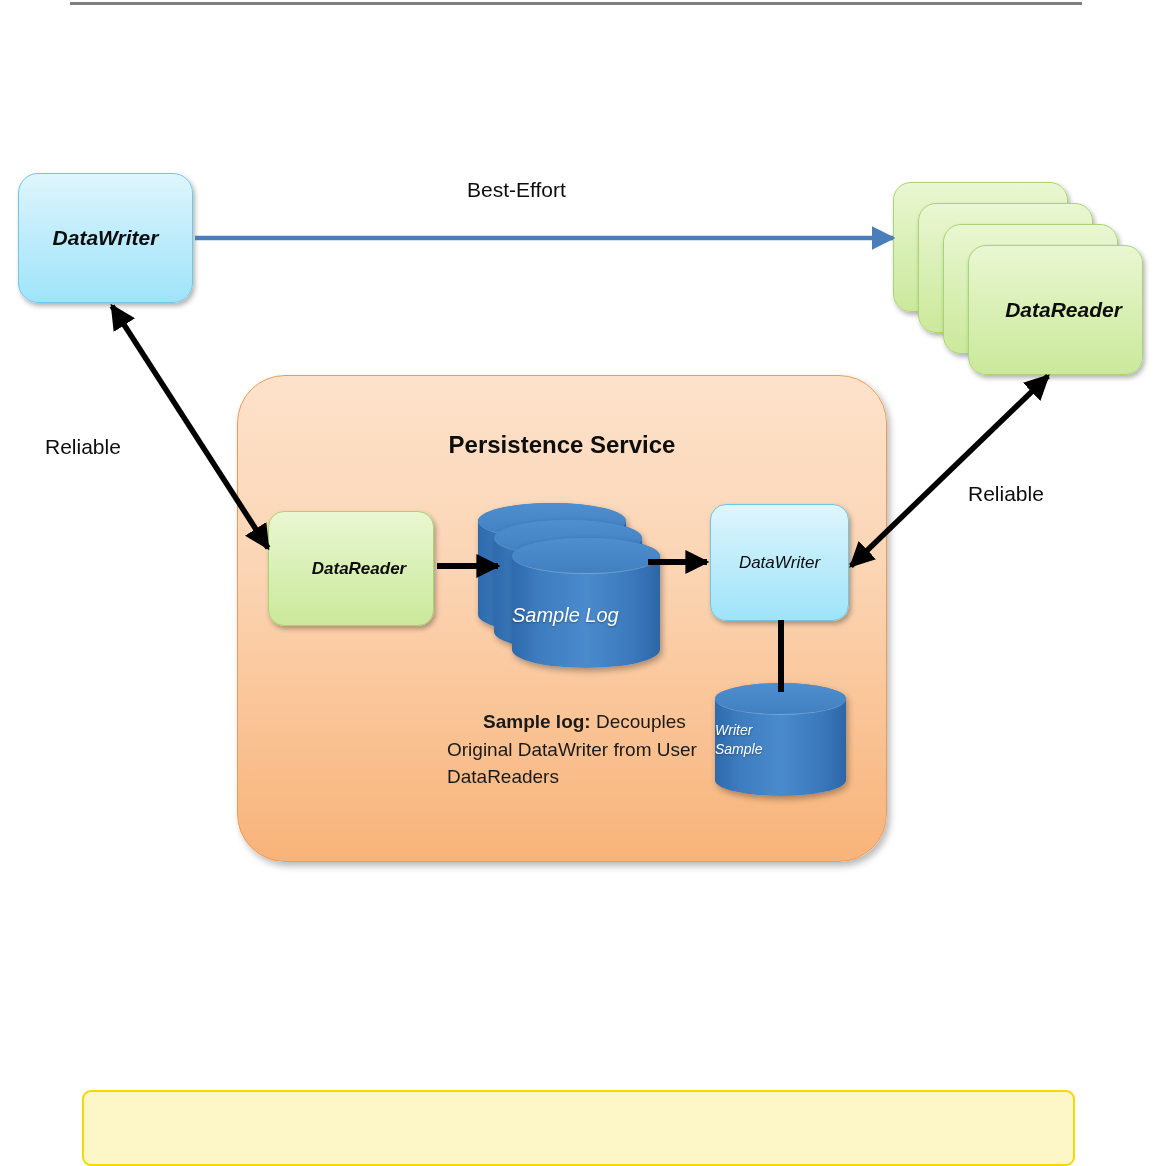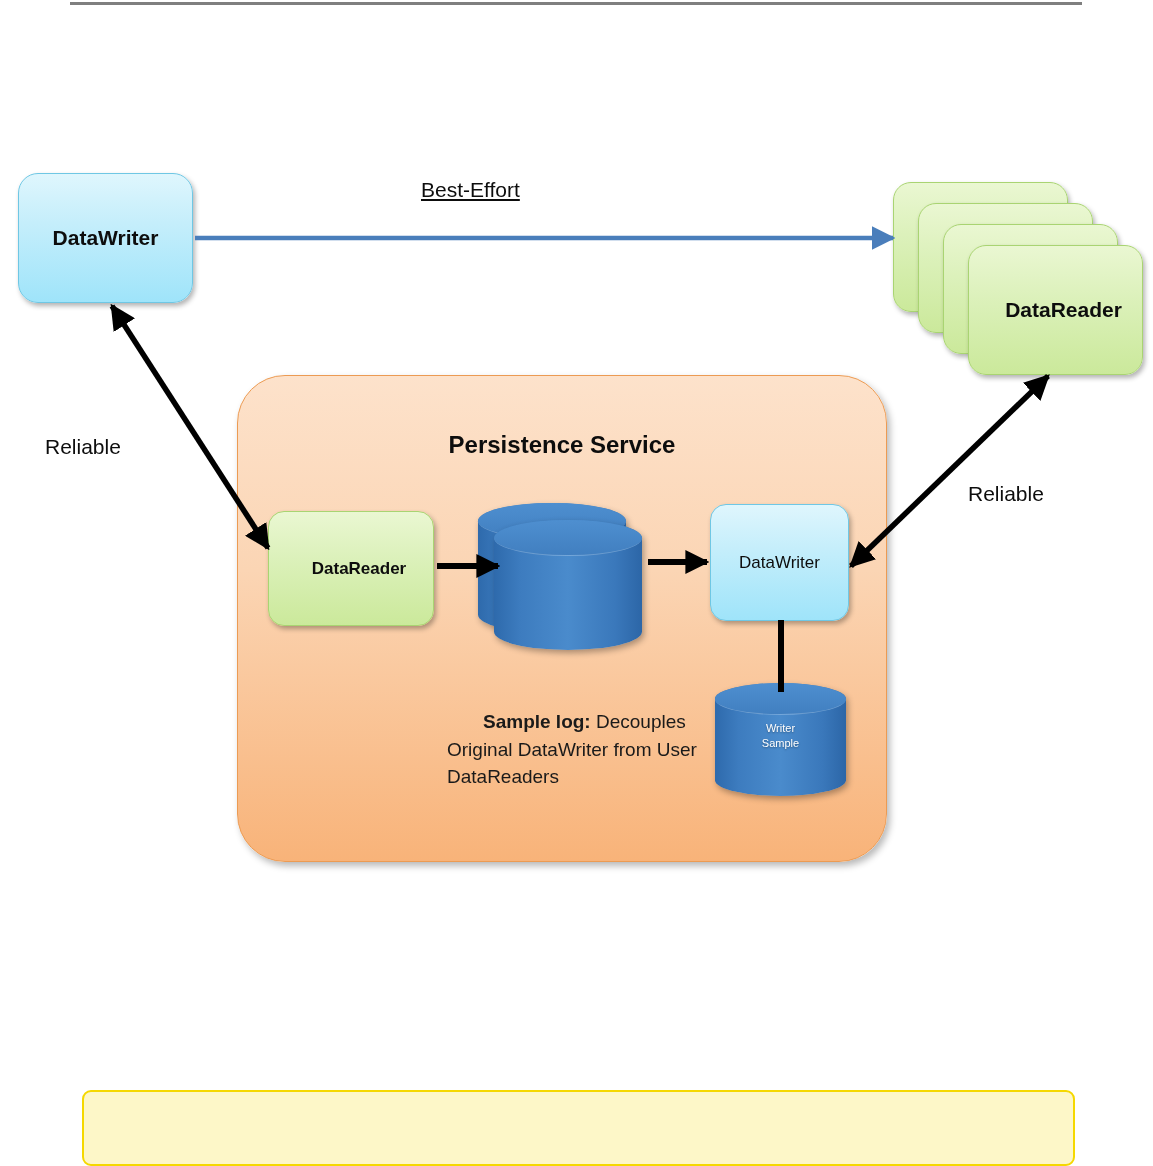--- a/index.html
+++ b/index.html
@@ -26,23 +26,23 @@
     top: 2px;
     width: 1012px;
     height: 3px;
     background: #7f7f7f;
   }
 
   
   .node-label {
     position: relative;
     z-index: 4;
-    text-align: center;
     line-height: 1.12;
     white-space: nowrap;
+    font-style: italic;
   }
 
   
   .rrect {
     position: absolute;
     box-sizing: border-box;
     display: flex;
     align-items: center;
     justify-content: center;
     border-radius: 16px;
@@ -191,21 +191,21 @@
   }
 
   #writer-history {
     left: 715px;
     top: 683px;
     width: 131px;
     height: 113px;
   }
   #writer-history .node-label {
     top: 38px;
-    font-size: 11px;
+    font-size: 14px;
     line-height: 1.35;
   }
 
   
   #sample-log-caption {
     position: absolute;
     left: 447px;
     top: 708px;
     width: 260px;
     font-size: 19px;
@@ -217,21 +217,21 @@
     margin-left: 36px;
   }
 
   
   .edge-label {
     position: absolute;
     font-size: 21px;
     color: #0d0d0d;
     white-space: nowrap;
   }
-  #label-best-effort { left: 421px; top: 178px; text-decoration: underline; }
+  #label-best-effort { left: 467px; top: 178px; }
   #label-reliable-left { left: 45px; top: 435px; }
   #label-reliable-right { left: 968px; top: 482px; }
 
   
   #edges {
     position: absolute;
     left: 0;
     top: 0;
     width: 1153px;
     height: 1166px;
@@ -305,20 +305,23 @@
     </div>
   </div>
 
   <div id="inner-reader" class="rrect node-reader">
     <span class="node-label">DataReader</span>
   </div>
 
   <div id="sample-log-stack">
     <div class="cyl slyr0"></div>
     <div class="cyl slyr1"></div>
+    <div class="cyl slyr2">
+      <span class="node-label">Sample Log</span>
+    </div>
   </div>
 
   <div id="inner-writer" class="rrect node-writer">
     <span class="node-label">DataWriter</span>
   </div>
 
   <div id="writer-history" class="cyl">
     <span class="node-label">
       <span>Writer</span><br>
       <span>Sample</span>

